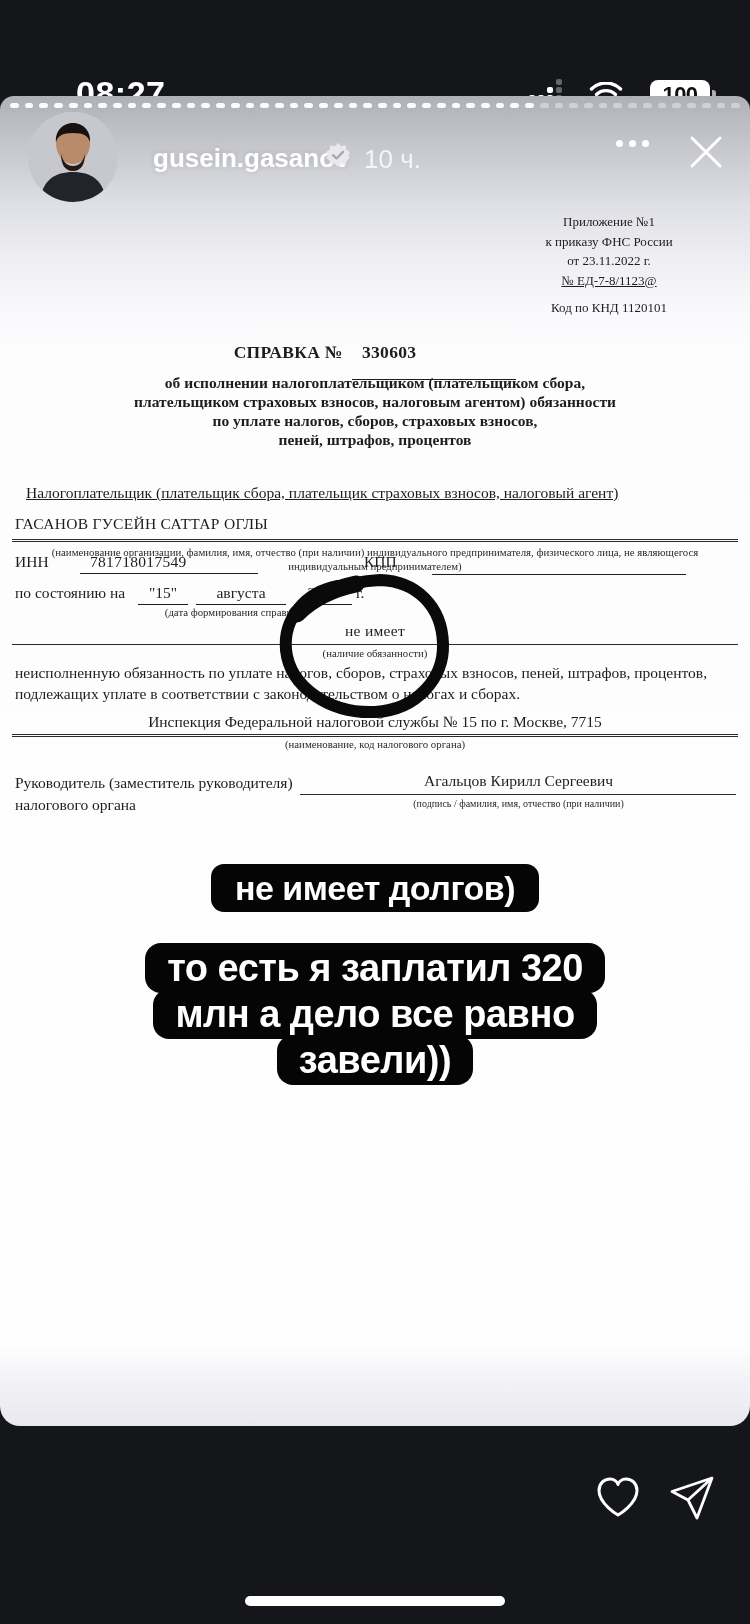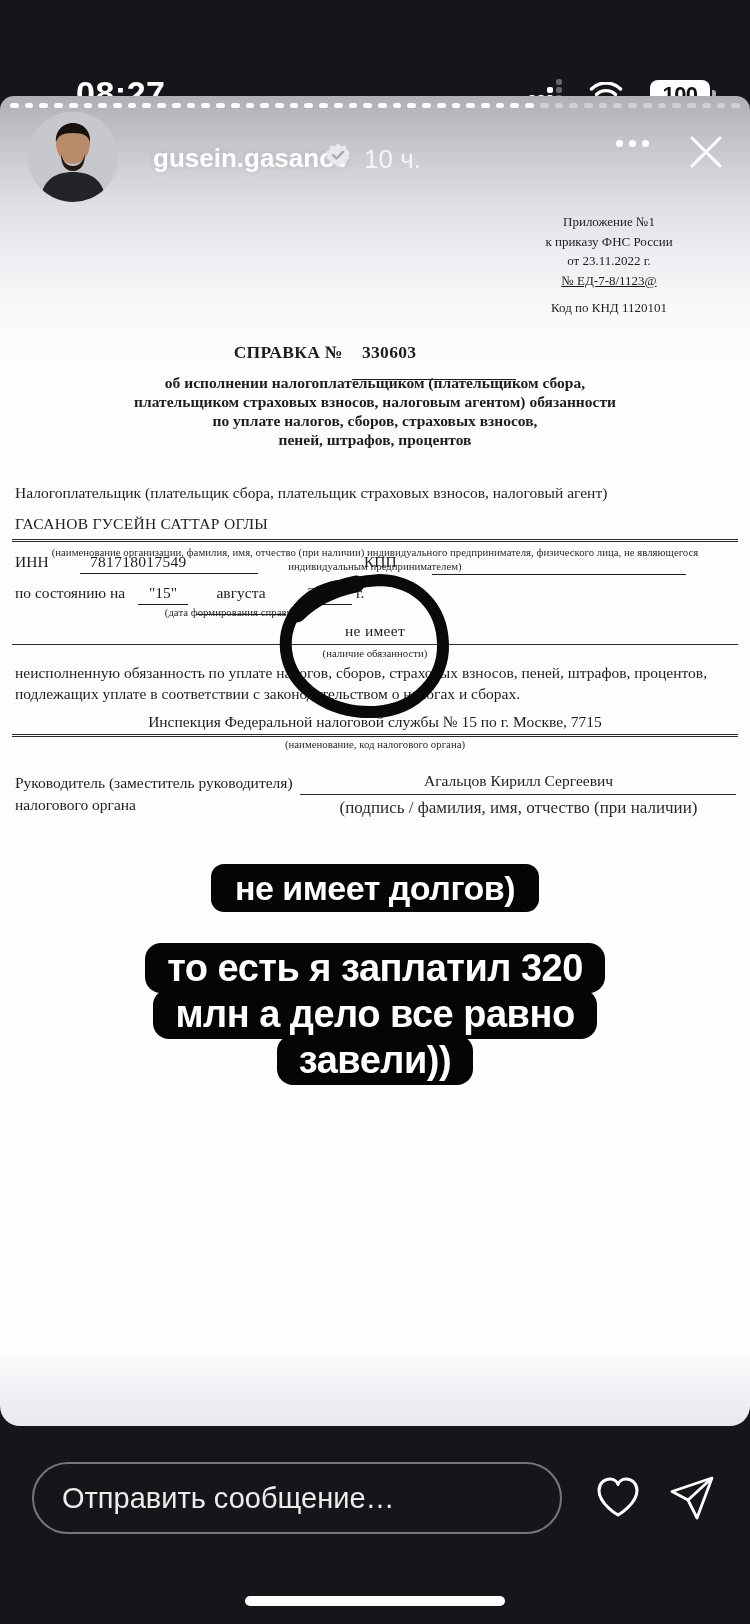--- a/index.html
+++ b/index.html
@@ -44,49 +44,49 @@
   
   .doc{position:absolute;left:0;top:0;width:750px;height:100%;
     font-family:"Liberation Serif","DejaVu Serif",serif;color:#1d1d1f;}
   .abs{position:absolute;}
   .hdr-right{right:26px;top:116px;width:230px;text-align:center;font-size:13px;line-height:19.5px;}
   .hdr-right .u{text-decoration:underline;}
   .knd{right:26px;top:204px;width:230px;text-align:center;font-size:13px;}
   .title{left:0;top:246px;width:750px;text-align:center;font-size:17.5px;font-weight:600;letter-spacing:.3px;}
   .title .num{border-bottom:1.5px solid #1d1d1f;padding:0 100px 17px 10px;font-weight:600;}
   .subtitle{left:0;top:277px;width:750px;text-align:center;font-size:15.5px;font-weight:700;line-height:19px;}
-  .tp-label{left:15px;top:388px;font-size:15.5px;}
+  .tp-label{left:26px;top:388px;font-size:15.5px;text-decoration:underline;}
   .tp-name{left:15px;top:419px;font-size:15.5px;letter-spacing:.3px;}
   .rule-dbl{left:12px;right:12px;border-bottom:3px double #2b2b2d;height:0;}
   .r1{top:443px;}
   .tp-cap{left:0;top:450px;width:750px;text-align:center;font-size:10.8px;line-height:13.5px;color:#2a2a2c;}
   .inn-label{left:15px;top:457px;font-size:15.5px;}
   .inn-val{left:80px;top:457px;width:168px;border-bottom:1.5px solid #1d1d1f;font-size:15.5px;
     padding:0 0 2px 10px;letter-spacing:.3px;}
   .kpp-label{left:364px;top:457px;font-size:15.5px;}
   .kpp-val{left:432px;top:457px;width:254px;border-bottom:1.5px solid #1d1d1f;height:21px;}
   .date-row{left:15px;top:488px;font-size:15.5px;}
   .d-pre{position:absolute;left:0;top:0;white-space:nowrap;}
   .d-day{position:absolute;left:123px;top:0;width:50px;text-align:center;border-bottom:1.5px solid #1d1d1f;padding-bottom:2px;}
-  .d-mon{position:absolute;left:181px;top:0;width:90px;text-align:center;border-bottom:1.5px solid #1d1d1f;padding-bottom:12px;}
+  .d-mon{position:absolute;left:181px;top:0;width:90px;text-align:center;border-bottom:1.5px solid #1d1d1f;padding-bottom:2px;}
   .d-yr{position:absolute;left:279px;top:0;width:58px;text-align:center;border-bottom:1.5px solid #1d1d1f;padding-bottom:2px;}
   .d-g{position:absolute;left:341px;top:0;}
   .date-cap{left:150px;top:510px;width:166px;text-align:center;font-size:10.8px;color:#2a2a2c;}
   .status-val{left:0;top:526px;width:750px;text-align:center;font-size:15.5px;letter-spacing:.3px;}
   .rule-thin{left:12px;right:12px;border-bottom:1.5px solid #2b2b2d;height:0;}
   .r2{top:548px;}
   .status-cap{left:0;top:551px;width:750px;text-align:center;font-size:10.8px;color:#2a2a2c;}
   .body-par{left:15px;top:566px;width:722px;font-size:15.5px;line-height:21px;}
   .insp{left:0;top:617px;width:750px;text-align:center;font-size:15.5px;}
   .r3{top:638px;}
   .insp-cap{left:0;top:642px;width:750px;text-align:center;font-size:10.8px;color:#2a2a2c;}
   .head-l{left:15px;top:676px;font-size:15.5px;line-height:21.5px;}
   .head-name{left:300px;top:676px;width:437px;text-align:center;font-size:15.5px;}
   .r4{left:300px;right:14px;top:698px;border-bottom:1.5px solid #2b2b2d;height:0;}
-  .head-cap{left:300px;top:702px;width:437px;text-align:center;font-size:17px;color:#2a2a2c;}
+  .head-cap{left:300px;top:702px;width:437px;text-align:center;font-size:10px;color:#2a2a2c;}
   .circle-mark{left:276px;top:470px;width:184px;height:156px;}
   
   .ovl{position:absolute;left:0;width:750px;display:flex;flex-direction:column;align-items:center;}
   .ovl1{top:768px;}
   .ovl2{top:851px;}
   .bubble{background:#050505;color:#fff;font-weight:700;text-align:center;
     border-radius:16px;padding:3px 22px;font-size:38px;line-height:44px;letter-spacing:-.5px;
     margin-top:-4px;font-family:"Liberation Sans","DejaVu Sans",sans-serif;}
   .ovl1 .bubble{font-size:34px;line-height:40px;border-radius:13px;padding:4px 24px;margin-top:0;}
   
@@ -298,21 +298,20 @@
     <div class="bubble">не имеет долгов)</div>
   </div>
   <div class="ovl ovl2">
     <div class="bubble">то есть я заплатил 320</div>
     <div class="bubble">млн а дело все равно</div>
     <div class="bubble">завели))</div>
   </div>
 </div>
 
 <div class="footer">
-  <input class="msg-input" type="text" placeholder="Отправить сообщение…" style="">
   <svg class="ft-icon ic-heart" viewBox="0 0 48 48">
     <path d="M24 41 C24 41 5 30 5 16.5 C5 9.5 10 5 16 5 C20.5 5 23.5 8 24 10.5 C24.5 8 27.5 5 32 5 C38 5 43 9.5 43 16.5 C43 30 24 41 24 41 Z" fill="none" stroke="#fff" stroke-width="3" stroke-linejoin="round"></path>
   </svg>
   <svg class="ft-icon ic-share" viewBox="0 0 48 48">
     <path d="M44 4 L4 17.5 L20 26 L29 44 Z" fill="none" stroke="#fff" stroke-width="2.8" stroke-linejoin="round"></path>
     <path d="M20 26 L44 4" fill="none" stroke="#fff" stroke-width="2.8"></path>
   </svg>
   <div class="home-bar"></div>
 </div>
 

